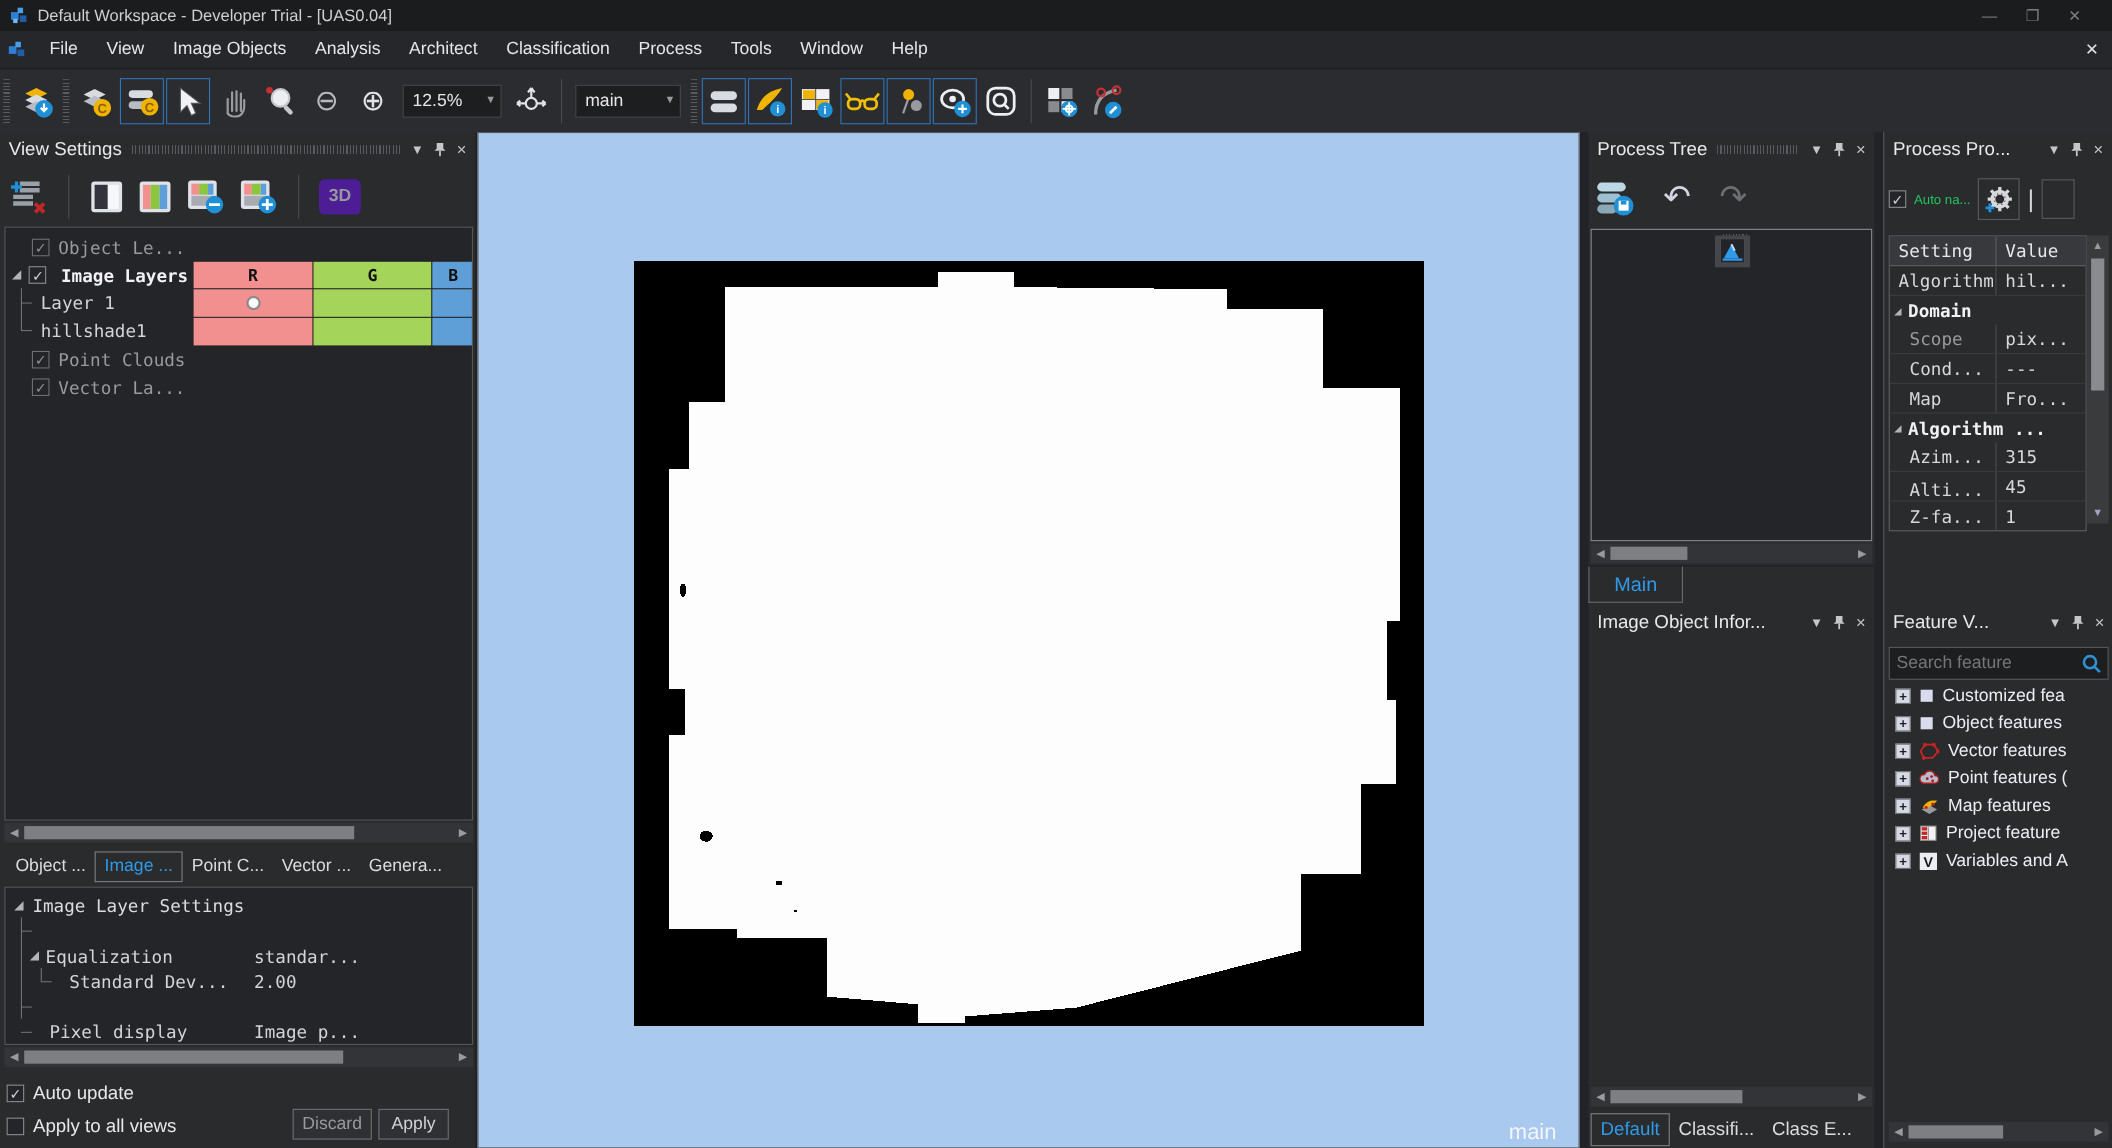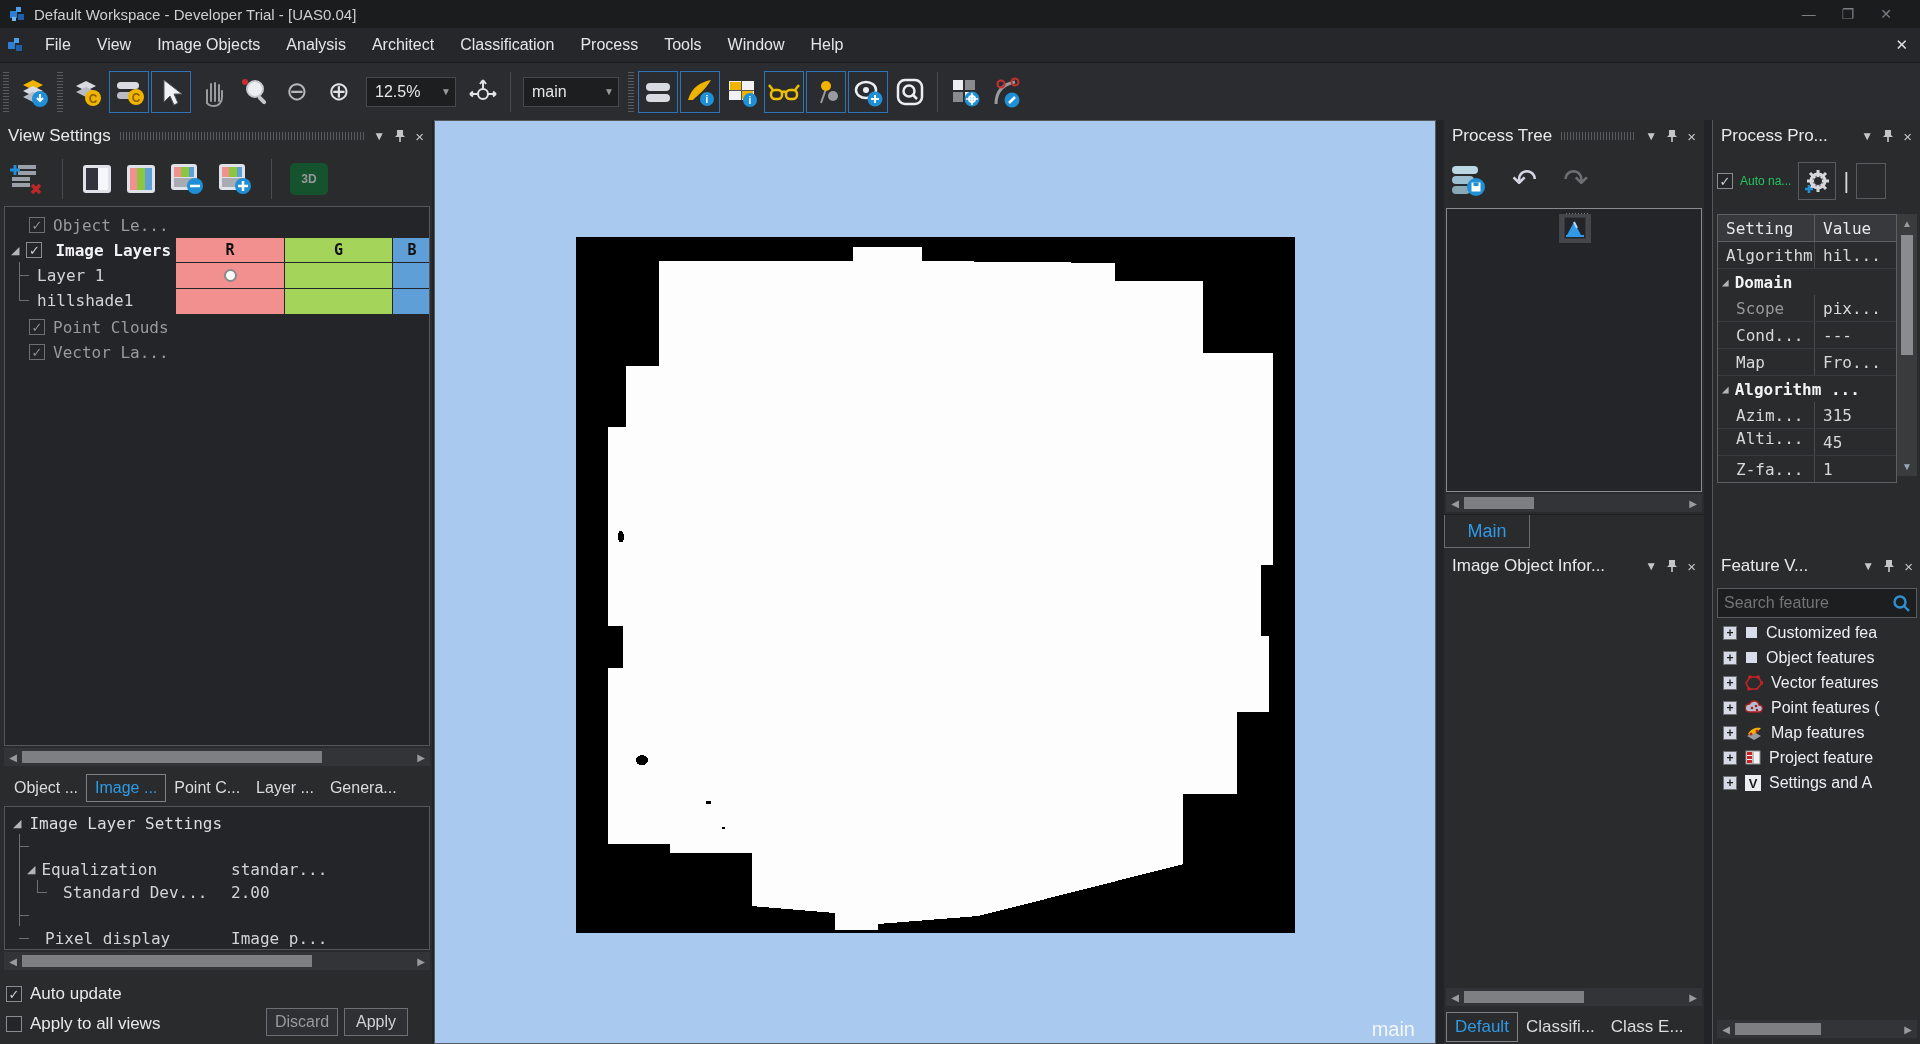--- a/index.html
+++ b/index.html
@@ -285,21 +285,21 @@
           <rect x="2" y="2" width="26" height="26" rx="3" fill="#dfe2e8"></rect>
           <rect x="5" y="5" width="7" height="10" fill="#f28f8f"></rect>
           <rect x="12" y="5" width="8" height="10" fill="#8cc63f"></rect>
           <rect x="20" y="5" width="5" height="10" fill="#5f9fd8"></rect>
           <rect x="5" y="16" width="20" height="9" fill="#a8abb2"></rect>
           <circle cx="26" cy="24" r="8" fill="#1f8fd6"></circle>
           <path d="M21 24 h10 M26 19 v10" stroke="#fff" stroke-width="2.5"></path>
         </svg>
     </span>
     <span class="vsep"></span>
-    <span style="width:38px;height:32px;background:#14532d;border-radius:5px;display:flex;align-items:center;justify-content:center;color:#97989c;font-weight:bold;font-size:12px;">3D</span>
+    <span style="width:38px;height:32px;background:#4c1d95;border-radius:5px;display:flex;align-items:center;justify-content:center;color:#97989c;font-weight:bold;font-size:16px;">3D</span>
   </div>
 
   <div class="box abs" style="left:4px;top:86px;width:426px;height:540px;overflow:hidden;">
 
     <div class="abs" style="left:0;top:6px;width:426px;height:24px;display:flex;align-items:center;">
       <span class="cb dim" style="margin-left:24px;">✓</span>
       <span class="mono" style="margin-left:8px;font-size:16px;color:#9a9a9c;">Object Le...</span>
     </div>
 
     <div class="abs" style="left:0;top:31px;width:426px;height:24px;display:flex;align-items:center;">
@@ -343,21 +343,21 @@
   <div class="scrollh abs" style="left:4px;top:628px;width:426px;">
     <span class="sarr">◀</span>
     <span class="sthumb" style="width:300px;"></span>
     <span class="sarr" style="margin-left:auto;">▶</span>
   </div>
 
   <div class="abs" style="left:0;top:652px;width:432px;height:32px;display:flex;align-items:center;padding-left:6px;">
     <span class="tab">Object ...</span>
     <span class="tab sel">Image ...</span>
     <span class="tab">Point C...</span>
-    <span class="tab">Layer ...</span>
+    <span class="tab">Vector ...</span>
     <span class="tab">Genera...</span>
   </div>
 
   <div class="box abs" style="left:4px;top:686px;width:426px;height:144px;overflow:hidden;">
     <div class="abs" style="left:0;top:5px;display:flex;align-items:center;gap:8px;padding-left:8px;height:22px;">
       <span class="exp">◢</span>
       <span class="mono" style="font-size:16px;color:#dcdcde;">Image Layer Settings</span>
     </div>
     <div class="treeline" style="left:14px;top:27px;width:1px;height:92px;"></div>
     <div class="treeline" style="left:14px;top:39px;width:10px;height:1px;"></div>
@@ -557,21 +557,21 @@
       <span style="flex:1;padding-left:8px;border-left:1px solid #4a4b4d;height:100%;display:flex;align-items:center;box-sizing:border-box;">Fro...</span>
     </div>
     <div style="display:flex;height:26px;align-items:center;font-size:16px;font-weight:bold;color:#f2f2f4;gap:6px;padding-left:4px;">
       <span class="exp">◢</span>
       <span>Algorithm ...</span>
     </div>
     <div style="display:flex;height:26px;align-items:center;font-size:16px;color:#d8d8da;border-bottom:1px solid #3a3b3e;">
       <span style="width:96px;padding-left:18px;box-sizing:border-box;">Azim...</span>
       <span style="flex:1;padding-left:8px;border-left:1px solid #4a4b4d;height:100%;display:flex;align-items:center;box-sizing:border-box;">315</span>
     </div>
-    <div style="display:flex;height:26px;align-items:flex-start;font-size:16px;color:#d8d8da;border-bottom:1px solid #3a3b3e;">
+    <div style="display:flex;height:26px;align-items:flex-end;font-size:16px;color:#d8d8da;border-bottom:1px solid #3a3b3e;">
       <span style="width:96px;padding-left:18px;box-sizing:border-box;">Alti...</span>
       <span style="flex:1;padding-left:8px;border-left:1px solid #4a4b4d;height:100%;display:flex;align-items:center;box-sizing:border-box;">45</span>
     </div>
     <div style="display:flex;height:26px;align-items:center;font-size:16px;color:#d8d8da;">
       <span style="width:96px;padding-left:18px;box-sizing:border-box;">Z-fa...</span>
       <span style="flex:1;padding-left:8px;border-left:1px solid #4a4b4d;height:100%;display:flex;align-items:center;box-sizing:border-box;">1</span>
     </div>
   </div>
 
   <div class="abs" style="left:184px;top:94px;width:20px;height:262px;background:#3a3b3d;display:flex;flex-direction:column;align-items:center;">
@@ -673,21 +673,21 @@
       <span>Project feature</span>
     </div>
     <div class="fv-row">
       <span class="fv-plus">+</span>
       <span>
           <svg width="16" height="16">
             <rect x="0" y="0" width="16" height="16" fill="#eceef4"></rect>
             <text x="8" y="13" font-size="13" font-weight="bold" text-anchor="middle" fill="#1a1a1c" font-family="Liberation Sans,sans-serif">V</text>
           </svg>
         </span>
-      <span>Settings and A</span>
+      <span>Variables and A</span>
     </div>
   </div>
 
   <div class="scrollh abs" style="left:4px;top:900px;width:200px;">
     <span class="sarr">◀</span>
     <span class="sthumb" style="width:86px;"></span>
     <span class="sarr" style="margin-left:auto;">▶</span>
   </div>
 </div>
 

